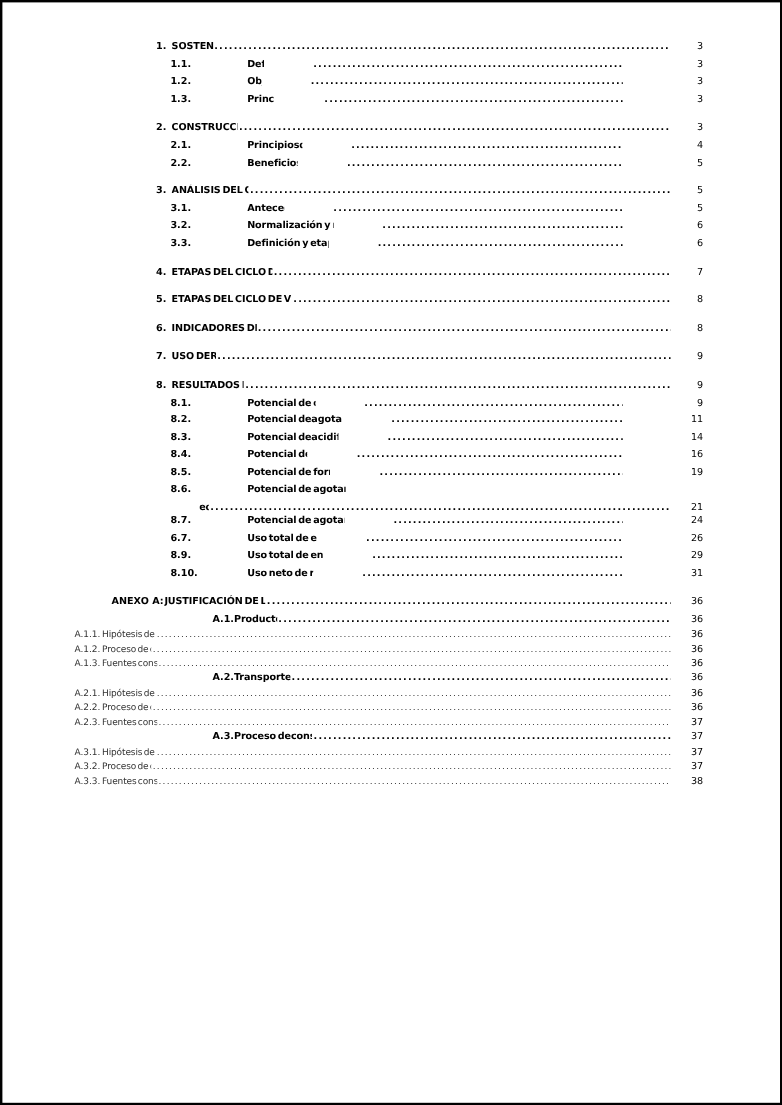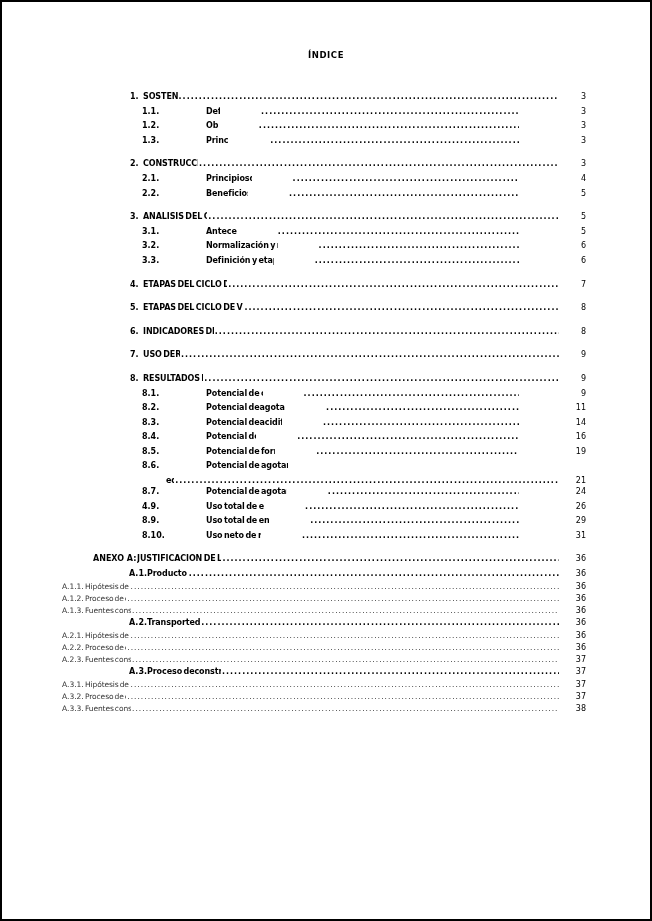--- a/index.html
+++ b/index.html
@@ -40,21 +40,21 @@
 
   .row.lvl2 { padding-left:140px;gap:40px; }
   .row.lvl2 .lbl { width:24px; }
 
   .row.cont { padding-left:164px; height:11px; }
   .row.cont .lbl { width:0; }
 
   .row.a0 { padding-left:91px; }
   .row.a0 .lbl { width:44px; }
 
-  .row.a1 { padding-left:127px; height:13px; }
+  .row.a1 { padding-left:127px; height:13px;margin-left:48px; }
   .row.a1 .lbl { width:18px; }
 
   .row.a2 { padding-left:60px; height:12px; font-size:7.5px; font-weight:normal; color:#333333; }
   .row.a2 .lbl { width:23px; }
 
   .txt {
     flex:0 1 auto;
     white-space:nowrap;
     overflow:hidden;
     letter-spacing:-0.1px;
@@ -78,21 +78,20 @@
     font-weight:normal;
     font-size:8px;
     color:#000000;
   }
   .row.nopage .dots, .row.nopage .pg { visibility:hidden; }
 </style>
 </head>
 <body>
 
 <div class="page">
-  <div class="title">ÍNDICE</div>
   <div class="toc" id="toc">
       <div class="row lvl1">
     <span class="lbl">1.</span>
     <span class="txt">SOSTENIBILIDAD</span>
     <span class="dots"></span>
     <span class="pg">3</span>
   </div>
       <div class="row lvl2">
     <span class="lbl">1.1.</span>
     <span class="txt">Definición</span>
@@ -225,21 +224,21 @@
     <span class="dots"></span>
     <span class="pg">21</span>
   </div>
       <div class="row lvl2">
     <span class="lbl">8.7.</span>
     <span class="txt">Potencial de agotamiento de recursos abióticos para recursos fósiles - ADFP (MJ)</span>
     <span class="dots"></span>
     <span class="pg">24</span>
   </div>
       <div class="row lvl2">
-    <span class="lbl">4.9.</span>
+    <span class="lbl">6.7.</span>
     <span class="txt">Uso total de energía primaria renovable. - PERT (MJ)</span>
     <span class="dots"></span>
     <span class="pg">26</span>
   </div>
       <div class="row lvl2">
     <span class="lbl">8.9.</span>
     <span class="txt">Uso total de energía primaria no renovable. - PERNRT (MJ)</span>
     <span class="dots"></span>
     <span class="pg">29</span>
   </div>

